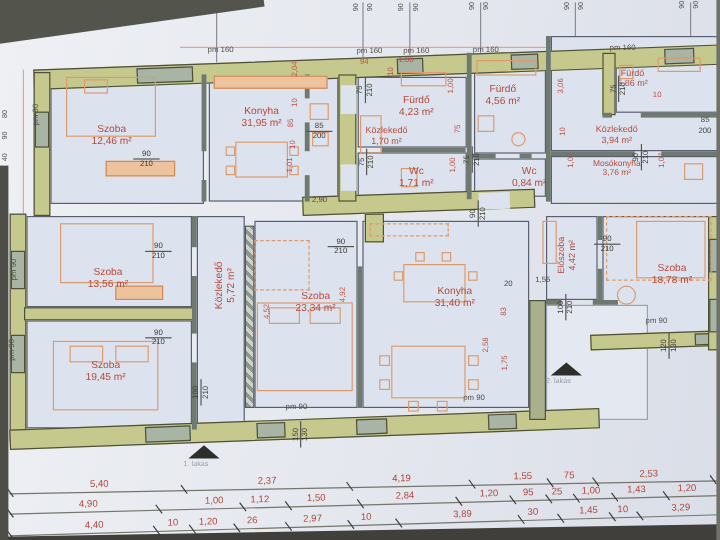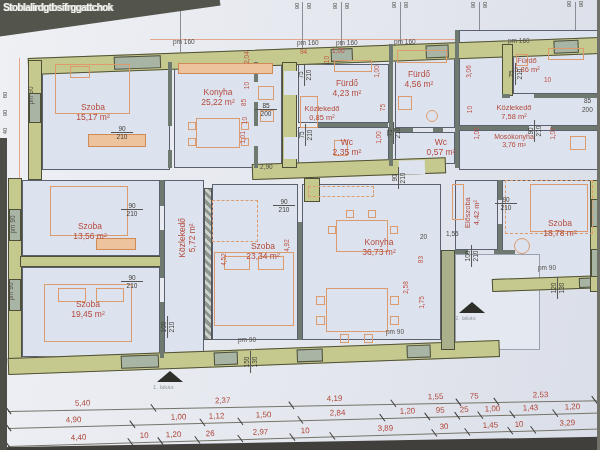--- a/index.html
+++ b/index.html
@@ -177,34 +177,34 @@
   <div class="furn" style="left:316px;top:316px;width:9px;height:9px"></div>
   <div class="furn" style="left:390px;top:296px;width:9px;height:9px"></div>
   <div class="furn" style="left:390px;top:316px;width:9px;height:9px"></div>
   <div class="furn" style="left:340px;top:334px;width:9px;height:9px"></div>
   <div class="furn" style="left:364px;top:334px;width:9px;height:9px"></div>
   <div class="furn" style="left:452px;top:184px;width:12px;height:36px"></div>
   <div class="furn dash" style="left:505px;top:180px;width:88px;height:54px"></div>
   <div class="furn" style="left:530px;top:184px;width:58px;height:48px"></div>
   <div class="furn" style="left:514px;top:238px;width:16px;height:16px;border-radius:50%"></div>
 
-  <div class="lbl" style="left:93px;top:103px"><span>Szoba</span><br><span>15,17 m²</span></div>
-  <div class="lbl" style="left:218px;top:88px"><span>Konyha</span><br><span>25,22 m²</span></div>
-  <div class="lbl" style="left:322px;top:105px;font-size:7.5px"><span>Közlekedő</span><br><span>0,85 m²</span></div>
+  <div class="lbl" style="left:93px;top:103px"><span>Szoba</span><br><span>12,46 m²</span></div>
+  <div class="lbl" style="left:218px;top:88px"><span>Konyha</span><br><span>31,95 m²</span></div>
+  <div class="lbl" style="left:322px;top:105px;font-size:7.5px"><span>Közlekedő</span><br><span>1,70 m²</span></div>
   <div class="lbl" style="left:347px;top:79px"><span>Fürdő</span><br><span>4,23 m²</span></div>
-  <div class="lbl" style="left:347px;top:138px"><span>Wc</span><br><span>2,35 m²</span></div>
+  <div class="lbl" style="left:347px;top:138px"><span>Wc</span><br><span>1,71 m²</span></div>
   <div class="lbl" style="left:419px;top:70px"><span>Fürdő</span><br><span>4,56 m²</span></div>
-  <div class="lbl" style="left:441px;top:138px"><span>Wc</span><br><span>0,57 m²</span></div>
-  <div class="lbl" style="left:514px;top:104px;font-size:7.5px"><span>Közlekedő</span><br><span>7,58 m²</span></div>
+  <div class="lbl" style="left:441px;top:138px"><span>Wc</span><br><span>0,84 m²</span></div>
+  <div class="lbl" style="left:514px;top:104px;font-size:7.5px"><span>Közlekedő</span><br><span>3,94 m²</span></div>
   <div class="lbl" style="left:514px;top:133px;font-size:7px"><span>Mosókonyha</span><br><span>3,76 m²</span></div>
   <div class="lbl" style="left:527px;top:57px;font-size:7.5px"><span>Fürdő</span><br><span>5,86 m²</span></div>
   <div class="lbl" style="left:90px;top:222px"><span>Szoba</span><br><span>13,56 m²</span></div>
   <div class="lblv" style="left:158px;top:228px;width:60px"><span>Közlekedő</span><br><span>5,72 m²</span></div>
   <div class="lbl" style="left:263px;top:242px"><span>Szoba</span><br><span>23,34 m²</span></div>
-  <div class="lbl" style="left:379px;top:238px"><span>Konyha</span><br><span>36,73 m²</span></div>
+  <div class="lbl" style="left:379px;top:238px"><span>Konyha</span><br><span>31,40 m²</span></div>
   <div class="lbl" style="left:88px;top:300px"><span>Szoba</span><br><span>19,45 m²</span></div>
   <div class="lblv" style="left:443px;top:204px;width:60px;font-size:7.5px"><span>Előszoba</span><br><span>4,42 m²</span></div>
   <div class="lbl" style="left:560px;top:219px"><span>Szoba</span><br><span>18,78 m²</span></div>
 
   <div class="frac" style="left:111px;top:125px"><span>90</span><span class="fb">210</span></div>
   <div class="frac" style="left:255px;top:102px"><span>85</span><span class="fb">200</span></div>
   <div class="frac" style="left:121px;top:202px"><span>90</span><span class="fb">210</span></div>
   <div class="frac" style="left:121px;top:274px"><span>90</span><span class="fb">210</span></div>
   <div class="frac" style="left:273px;top:198px"><span>90</span><span class="fb">210</span></div>
   <div class="fracv" style="left:388px;top:170px"><span>90</span><span class="fb">210</span></div>
@@ -343,14 +343,13 @@
     <span class="cl" style="left:475px">1,45</span>
     <span class="cl" style="left:507px">10</span>
     <span class="cl" style="left:552px">3,29</span>
   </div>
   <span class="cl" style="left:545px;top:438px;position:absolute">4,84</span>
 
   <div id="darkTL"></div>
   <div id="darkBottom"></div>
   <div id="darkLeft"></div>
   <div id="darkRight"></div>
-  <div id="wm">Stoblalirdgtbsifrggattchok</div>
 </div>
 
 </body></html>

